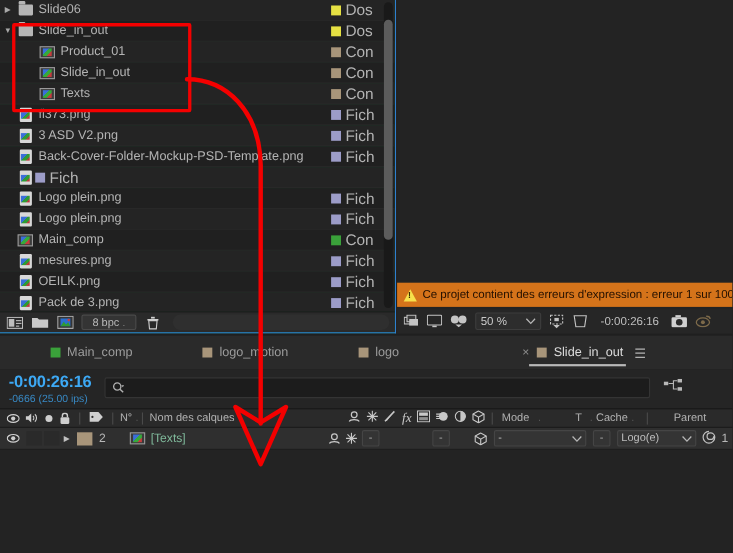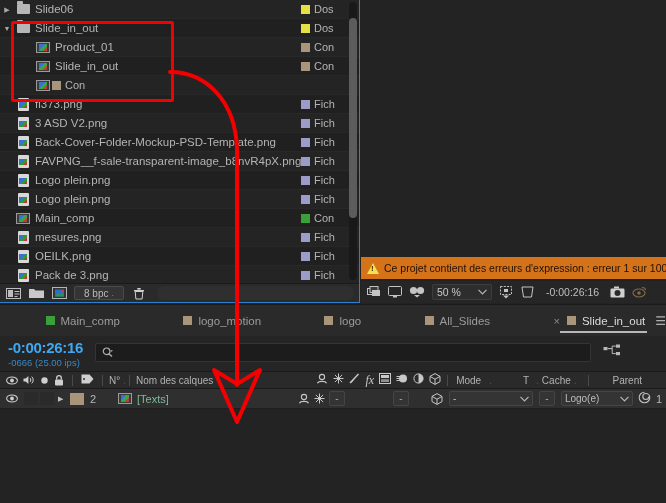--- a/index.html
+++ b/index.html
@@ -29,21 +29,21 @@
     background: #242424;
   }
   .row.alt { background: #202020; }
   .twirl {
     width: 14px; text-align: center; font-size: 7px; color: #a8a8a8;
     flex: none; line-height: 1;
   }
   .icon-box { width: 18px; flex: none; display: flex; align-items: center; justify-content: center; }
   .name { flex: 1 1 auto; white-space: nowrap; overflow: hidden; padding-left: 3px; }
   .swatch { width: 9px; height: 9px; flex: none; margin-right: 4px; }
-  .type-col { width: 28px; flex: none; font-size: 11px; color: #b4b4b4; overflow: hidden; white-space: nowrap; }
+  .type-col { width: 28px; flex: none; font-size: 14px; color: #b4b4b4; overflow: hidden; white-space: nowrap; }
   .colcell { display: flex; align-items: center; width: 58px; flex: none; }
 
   
   .ic-folder {
     width: 13px; height: 10px; background: #b6b6b6; border-radius: 1px;
     position: relative;
   }
   .ic-folder::before {
     content: ""; position: absolute; left: 0; top: -3px; width: 6px; height: 3px;
     background: #b6b6b6; border-radius: 1px 1px 0 0;
@@ -251,20 +251,21 @@
             <span class="type-col">Con</span>
           </span>
         </div>
         <div class="row">
           <span class="twirl" style="margin-left: 20px;"></span>
           <span class="icon-box">
             <span class="ic-comp">
               <i></i>
             </span>
           </span>
+          <span class="name">Texts</span>
           <span class="colcell">
             <span class="swatch" style="background: rgb(168, 149, 122);"></span>
             <span class="type-col">Con</span>
           </span>
         </div>
         <div class="row alt">
           <span class="twirl"></span>
           <span class="icon-box">
             <span class="ic-file"></span>
           </span>
@@ -294,21 +295,20 @@
           <span class="colcell">
             <span class="swatch" style="background: rgb(156, 156, 200);"></span>
             <span class="type-col">Fich</span>
           </span>
         </div>
         <div class="row">
           <span class="twirl"></span>
           <span class="icon-box">
             <span class="ic-file"></span>
           </span>
-          <span class="name">FAVPNG__f-sale-transparent-image_b8nvR4pX.png</span>
           <span class="colcell">
             <span class="swatch" style="background: rgb(156, 156, 200);"></span>
             <span class="type-col">Fich</span>
           </span>
         </div>
         <div class="row alt">
           <span class="twirl"></span>
           <span class="icon-box">
             <span class="ic-file"></span>
           </span>
@@ -493,24 +493,20 @@
       <div class="tab">
         <span class="sw" style="background: rgb(168, 149, 122);"></span>
         <span>logo_motion</span>
       </div>
       <span class="tab-gap"></span>
       <div class="tab">
         <span class="sw" style="background: rgb(168, 149, 122);"></span>
         <span>logo</span>
       </div>
       <span class="tab-gap"></span>
-      <div class="tab">
-        <span class="sw" style="background: rgb(168, 149, 122);"></span>
-        <span>All_Slides</span>
-      </div>
       <span class="tab-gap"></span>
       <div class="tab active">
         <span class="closex">×</span>
         <span class="sw" style="background: rgb(168, 149, 122);"></span>
         <span>Slide_in_out</span>
       </div>
       <span class="tab-menu">☰</span>
     </div>
 
   <div class="timeline">

